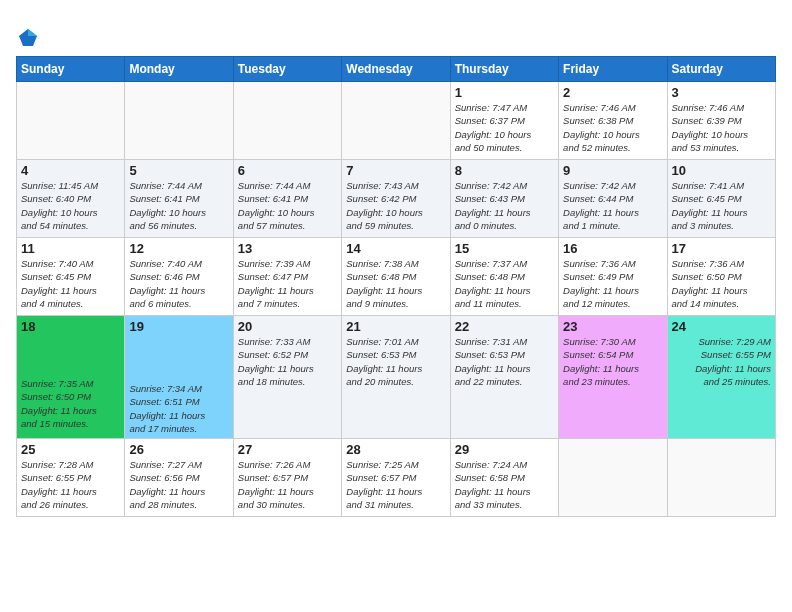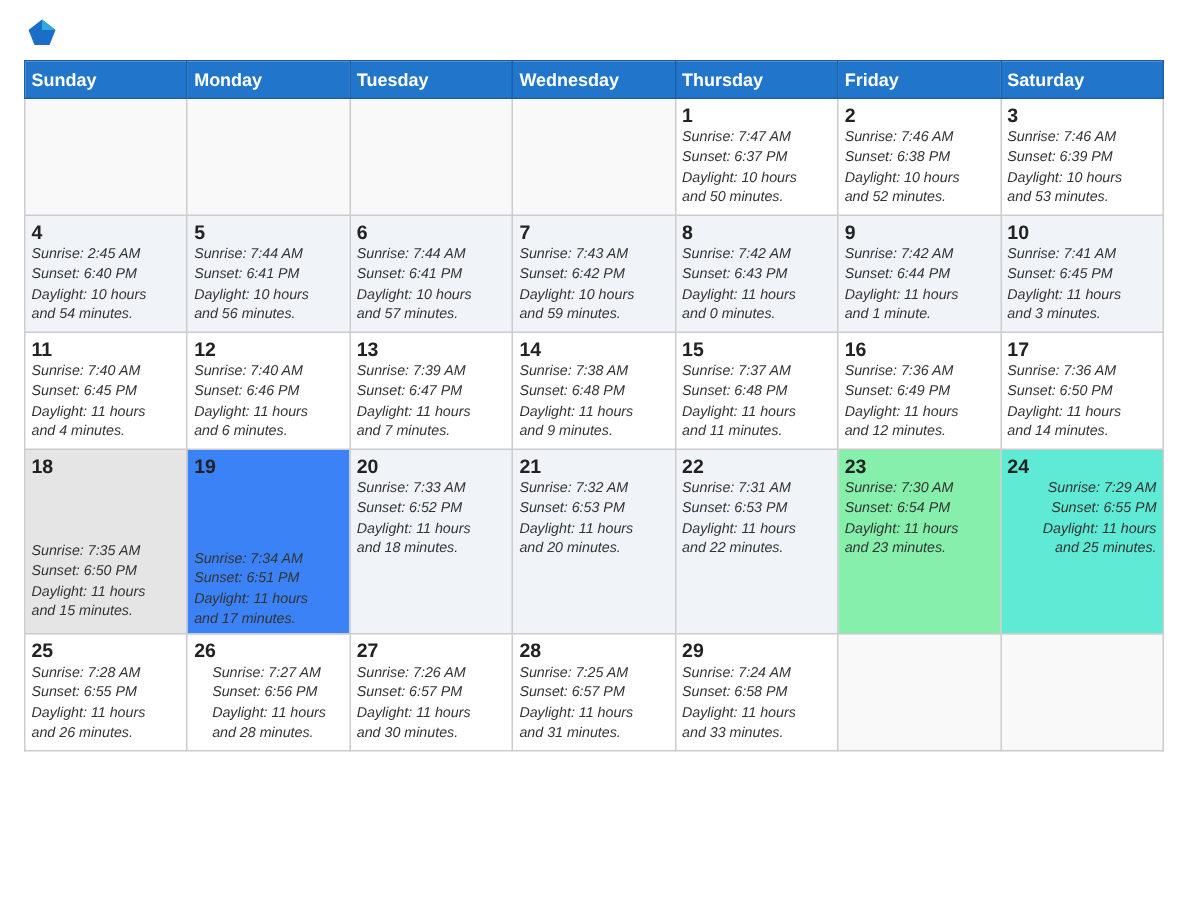--- a/index.html
+++ b/index.html
@@ -6,21 +6,21 @@
     body {
       font-family: Arial, sans-serif;
       background: #fff;
       width: 792px;
       height: 612px;
       overflow: hidden;
     }
     .page {
       width: 792px;
       height: 508px;
-      padding: 12px 16px 8px 16px;
+      padding: 28px 16px 8px 16px;
       background: #fff;
     }
     .header {
       display: flex;
       justify-content: space-between;
       align-items: flex-start;
       margin-bottom: 8px;
     }
     .logo {
       display: flex;
@@ -158,21 +158,21 @@
             <span class="day-number">3</span>
             <div class="day-info" style="white-space: pre-line;">Sunrise: 7:46 AM
 Sunset: 6:39 PM
 Daylight: 10 hours
 and 53 minutes.</div>
           </td>
         </tr>
         <tr>
           <td style="background: rgb(240, 244, 248);">
             <span class="day-number">4</span>
-            <div class="day-info" style="white-space: pre-line;">Sunrise: 2:45 AM
+            <div class="day-info" style="white-space: pre-line;">Sunrise: 11:45 AM
 Sunset: 6:40 PM
 Daylight: 10 hours
 and 54 minutes.</div>
           </td>
           <td style="background: rgb(240, 244, 248);">
             <span class="day-number">5</span>
             <div class="day-info" style="white-space: pre-line;">Sunrise: 7:44 AM
 Sunset: 6:41 PM
 Daylight: 10 hours
 and 56 minutes.</div>
@@ -258,56 +258,56 @@
           </td>
           <td>
             <span class="day-number">17</span>
             <div class="day-info" style="white-space: pre-line;">Sunrise: 7:36 AM
 Sunset: 6:50 PM
 Daylight: 11 hours
 and 14 minutes.</div>
           </td>
         </tr>
         <tr>
-          <td style="background: #e5e5e5;">
+          <td style="background: #22c55e;">
             <span class="day-number">18</span>
             <div class="day-info" style="white-space: pre-line; margin-top: 43px;">Sunrise: 7:35 AM
 Sunset: 6:50 PM
 Daylight: 11 hours
 and 15 minutes.</div>
           </td>
-          <td style="background: #3b82f6;">
+          <td style="background: #7dd3fc;">
             <span class="day-number">19</span>
             <div class="day-info" style="white-space: pre-line; margin-top: 48px;">Sunrise: 7:34 AM
 Sunset: 6:51 PM
 Daylight: 11 hours
 and 17 minutes.</div>
           </td>
           <td style="background: rgb(240, 244, 248);">
             <span class="day-number">20</span>
             <div class="day-info" style="white-space: pre-line;">Sunrise: 7:33 AM
 Sunset: 6:52 PM
 Daylight: 11 hours
 and 18 minutes.</div>
           </td>
           <td style="background: rgb(240, 244, 248); margin-top: 40px;">
             <span class="day-number">21</span>
-            <div class="day-info" style="white-space: pre-line;">Sunrise: 7:32 AM
+            <div class="day-info" style="white-space: pre-line;">Sunrise: 7:01 AM
 Sunset: 6:53 PM
 Daylight: 11 hours
 and 20 minutes.</div>
           </td>
           <td style="background: rgb(240, 244, 248);">
             <span class="day-number">22</span>
             <div class="day-info" style="white-space: pre-line;">Sunrise: 7:31 AM
 Sunset: 6:53 PM
 Daylight: 11 hours
 and 22 minutes.</div>
           </td>
-          <td style="background: #86efac;">
+          <td style="background: #f0abfc;">
             <span class="day-number">23</span>
             <div class="day-info" style="white-space: pre-line;">Sunrise: 7:30 AM
 Sunset: 6:54 PM
 Daylight: 11 hours
 and 23 minutes.</div>
           </td>
           <td style="background: #5eead4;">
             <span class="day-number">24</span>
             <div class="day-info" style="white-space: pre-line; text-align: right;">Sunrise: 7:29 AM
 Sunset: 6:55 PM
@@ -318,21 +318,21 @@
         <tr>
           <td>
             <span class="day-number">25</span>
             <div class="day-info" style="white-space: pre-line;">Sunrise: 7:28 AM
 Sunset: 6:55 PM
 Daylight: 11 hours
 and 26 minutes.</div>
           </td>
           <td>
             <span class="day-number">26</span>
-            <div class="day-info" style="white-space: pre-line; margin-left: 12px;">Sunrise: 7:27 AM
+            <div class="day-info" style="white-space: pre-line;">Sunrise: 7:27 AM
 Sunset: 6:56 PM
 Daylight: 11 hours
 and 28 minutes.</div>
           </td>
           <td>
             <span class="day-number">27</span>
             <div class="day-info" style="white-space: pre-line;">Sunrise: 7:26 AM
 Sunset: 6:57 PM
 Daylight: 11 hours
 and 30 minutes.</div>

